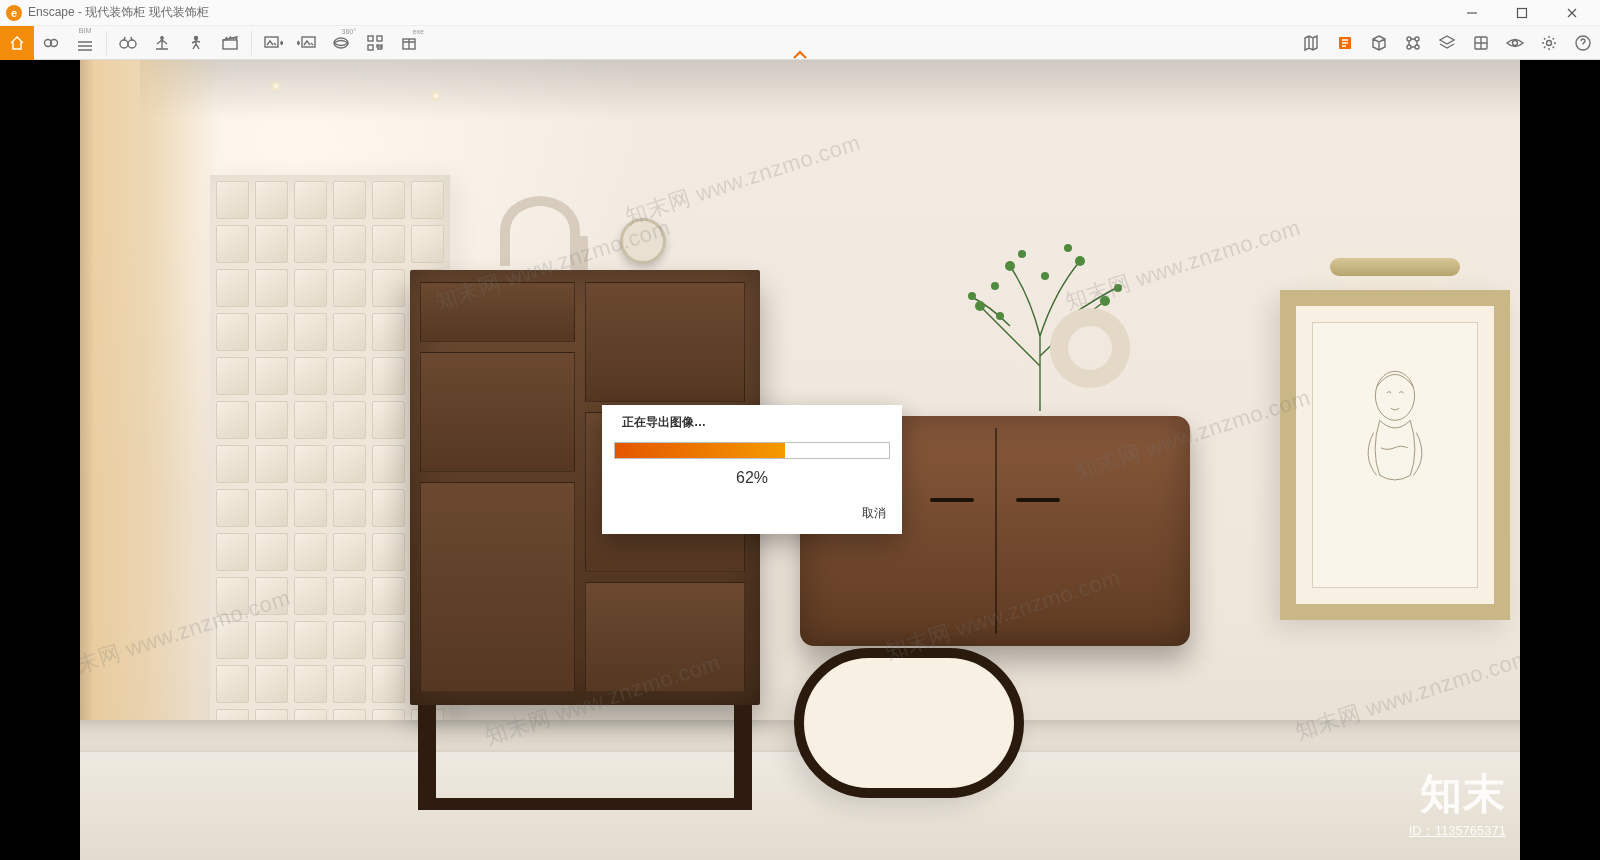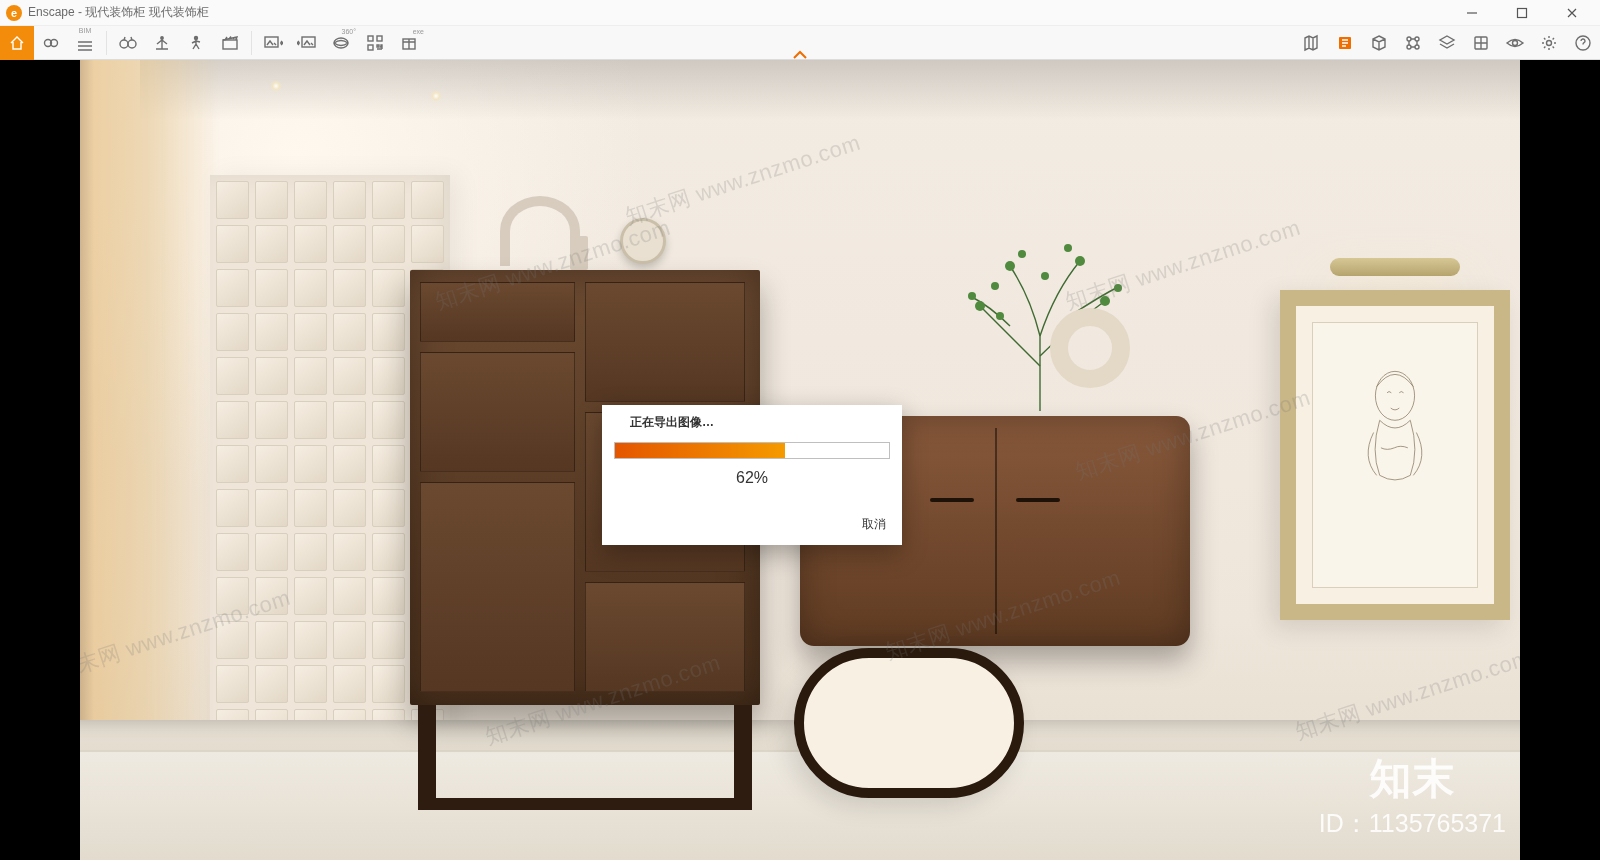--- a/index.html
+++ b/index.html
@@ -169,35 +169,35 @@
   .frame .inner{position:absolute;inset:16px;border:1px solid #d9cfba;background:#faf5ea;}
   .frame .sketch{position:absolute;inset:30px;}
   .lamp{position:absolute;right:60px;top:198px;width:130px;height:18px;background:linear-gradient(180deg,#d6c795,#b6a46e);border-radius:9px;box-shadow:0 30px 50px rgba(255,238,190,0.5);}    
 
   
   .dialog{
     position:absolute;left:602px;top:345px;width:300px;
     background:#fff;box-shadow:0 8px 24px rgba(0,0,0,0.3);
     font-size:12px;
   }
-  .dialog .hd{padding:9px 28px;font-weight:700;font-size:12px;}
+  .dialog .hd{padding:9px 20px;font-weight:700;font-size:12px;}
   .dialog .bar-wrap{padding:2px 12px 4px 12px;}
   .dialog .bar{height:17px;border:1px solid #bfbfbf;background:#fff;position:relative;}
   .dialog .bar .fill{position:absolute;left:0;top:0;bottom:0;width:62%;
     background:linear-gradient(90deg,#e45600,#f59a00);}
   .dialog .pct{text-align:center;padding:6px 0 10px;font-size:16px;}
   .dialog .ft{display:flex;justify-content:flex-end;padding:6px 12px 10px;}
-  .dialog .btn-cancel{font-size:12px;padding:2px 4px;margin-top:11px;}
+  .dialog .btn-cancel{font-size:12px;padding:2px 4px;}
 
   
   .wm{position:absolute;color:rgba(120,120,120,0.22);font-size:22px;font-weight:400;
     transform:rotate(-18deg);pointer-events:none;letter-spacing:0.5px;white-space:nowrap;}
   .wm-logo{position:absolute;right:14px;bottom:20px;color:rgba(255,255,255,0.88);text-align:right;pointer-events:none;}
-  .wm-logo .big{font-size:42px;font-weight:700;letter-spacing:1px;text-align:center;}
-  .wm-logo .small{font-size:25px;font-weight:500;}
+  .wm-logo .big{font-size:42px;font-weight:700;letter-spacing:1px;}
+  .wm-logo .small{font-size:13px;font-weight:500;text-decoration:underline;}
 
 </style>
 </head>
 <body>
 
 <div class="titlebar">
   <div class="logo">e</div>
   <div class="title">Enscape - 现代装饰柜 现代装饰柜</div>
   <div class="spacer"></div>
   <div class="winbtn">

